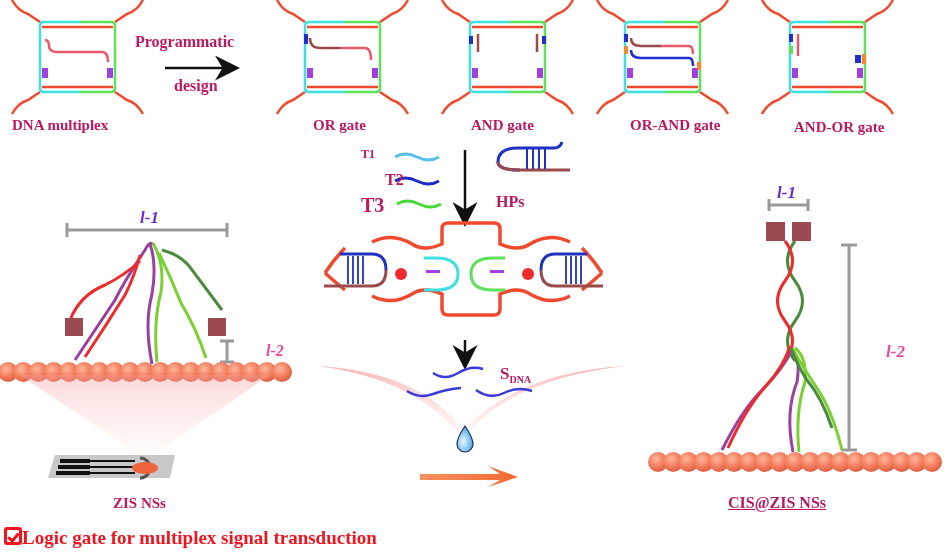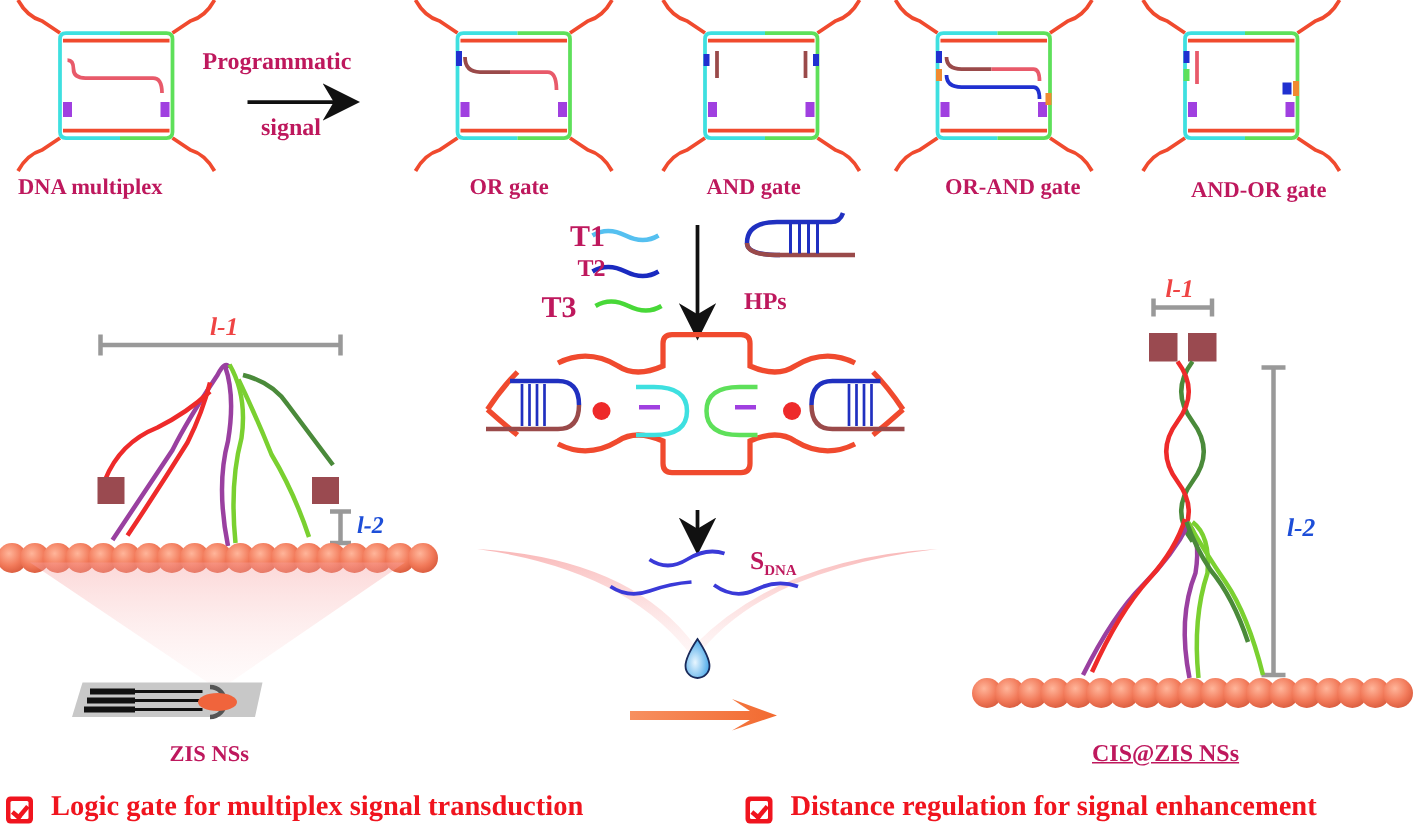--- a/index.html
+++ b/index.html
@@ -1,22 +1,22 @@
 <!DOCTYPE html>
 <html><head>
 <meta charset="utf-8">
 <style>
   html,body{margin:0;padding:0;background:#fff;}
   body{width:948px;height:558px;position:relative;overflow:hidden;font-family:"Liberation Serif",serif;}
   #stage{position:absolute;left:0;top:0;width:948px;height:558px;}
   .lbl{position:absolute;font-weight:bold;color:#be185d;white-space:nowrap;font-family:"Liberation Serif",serif;}
-  .red{color:#ef4444;}
-  .blue{color:#1d4ed8;}
+  .red{color:#6d28d9;}
+  .blue{color:#ec4899;margin-left:28px;}
   .italic{font-style:italic;}
-  .footer{position:absolute;top:527px;font-size:19px;font-weight:bold;color:#f0141e;display:flex;align-items:flex-end;gap:12px;font-family:"Liberation Serif",serif;}
+  .footer{position:absolute;top:527px;font-size:19px;font-weight:bold;color:#f0141e;display:flex;align-items:flex-start;gap:0;font-family:"Liberation Serif",serif;}
   .check{width:18px;height:18px;background:#f0141e;border-radius:3px;position:relative;display:inline-block;}
   .check::after{content:"";position:absolute;left:3px;top:3px;width:12px;height:12px;background:#fff;border-radius:1px;}
   .check::before{content:"";position:absolute;left:6px;top:4px;width:4px;height:8px;border:solid #f0141e;border-width:0 3px 3px 0;transform:rotate(40deg);z-index:2;}
 </style>
 </head>
 <body>
 
 <div id="stage">
 <svg width="948" height="558" viewBox="0 0 948 558">
   <defs>
@@ -289,38 +289,34 @@
 </svg>
 
 
 <div class="lbl" style="left:12px;top:117px;font-size:15px;">DNA multiplex</div>
 <div class="lbl" style="left:313px;top:117px;font-size:15px;">OR gate</div>
 <div class="lbl" style="left:471px;top:117px;font-size:15px;">AND gate</div>
 <div class="lbl" style="left:630px;top:117px;font-size:15px;">OR-AND gate</div>
 <div class="lbl" style="left:794px;top:119px;font-size:15px;">AND-OR gate</div>
 
 <div class="lbl" style="left:135px;top:33px;font-size:16px;">Programmatic</div>
-<div class="lbl" style="left:174px;top:77px;font-size:16px;">signal</div>
-
-<div class="lbl" style="left:361px;top:147px;font-size:20px;margin-left:19px;">T1</div>
+<div class="lbl" style="left:174px;top:77px;font-size:16px;">design</div>
+
+<div class="lbl" style="left:361px;top:147px;font-size:12px;">T1</div>
 <div class="lbl" style="left:361px;top:171px;font-size:16px;margin-left:24px;">T2</div>
 <div class="lbl" style="left:361px;top:194px;font-size:20px;">T3</div>
 <div class="lbl" style="left:496px;top:193px;font-size:16px;">HPs</div>
 
 <div class="lbl" style="left:500px;top:364px;font-size:17px;text-align:center;"><span>S</span><sub style="font-size:10px;">DNA</sub></div>
 
 <div class="lbl red italic" style="left:140px;top:208px;font-size:17px;">l-1</div>
 <div class="lbl blue italic" style="left:238px;top:342px;font-size:16px;">l-2</div>
 <div class="lbl" style="left:113px;top:495px;font-size:15px;">ZIS NSs</div>
 
 <div class="lbl red italic" style="left:777px;top:183px;font-size:17px;">l-1</div>
 <div class="lbl blue italic" style="left:858px;top:342px;font-size:17px;">l-2</div>
 <div class="lbl" style="left:728px;top:494px;font-size:16px;text-decoration:underline;">CIS@ZIS NSs</div>
 
 <div class="footer" style="left:4px;">
   <span class="check"></span>
   <span>Logic gate for multiplex signal transduction</span>
 </div>
-<div class="footer" style="left:497px;">
-  <span class="check"></span>
-  <span>Distance regulation for signal enhancement</span>
 </div>
-</div>
 
 </body></html>

